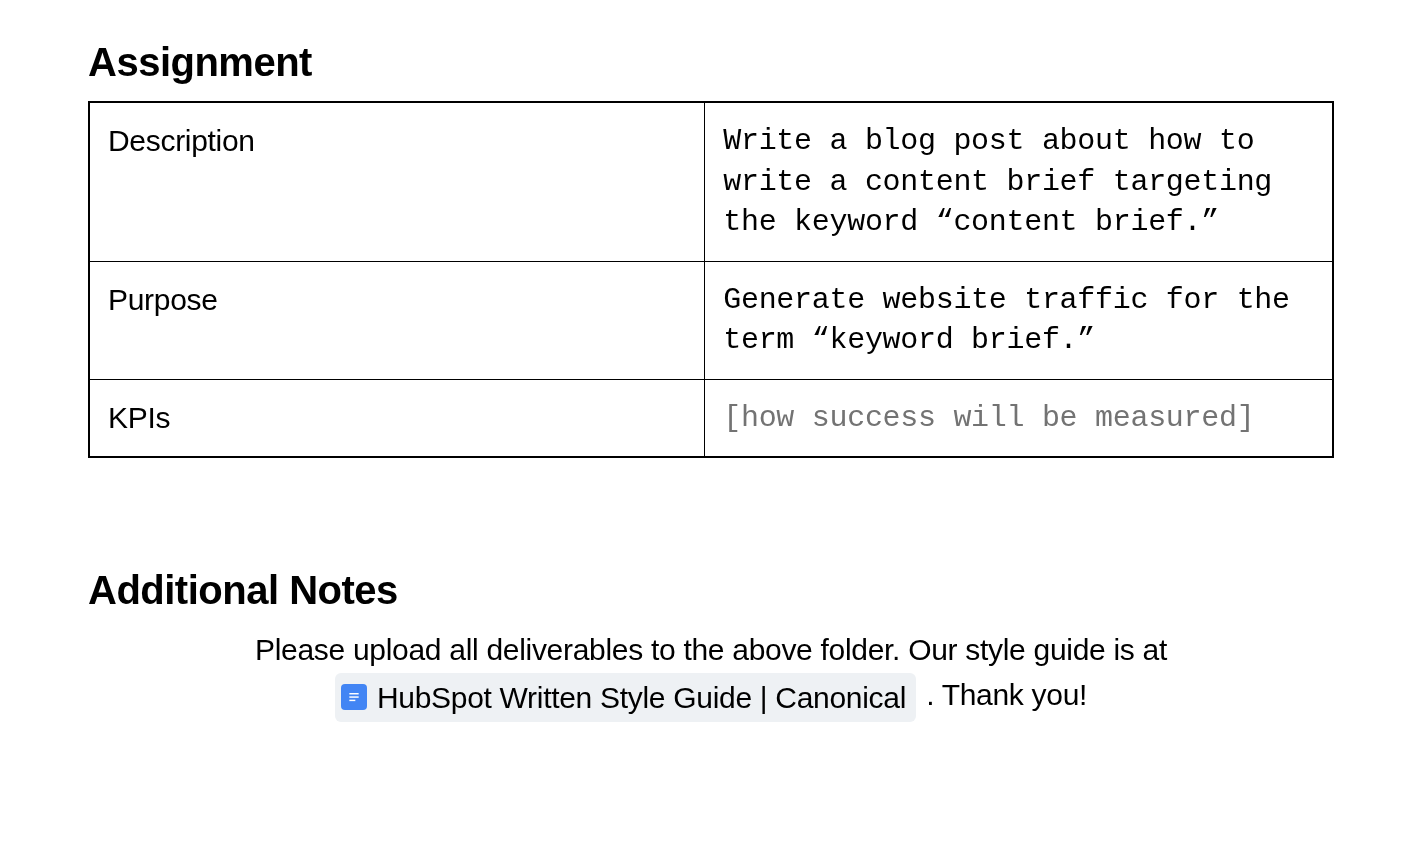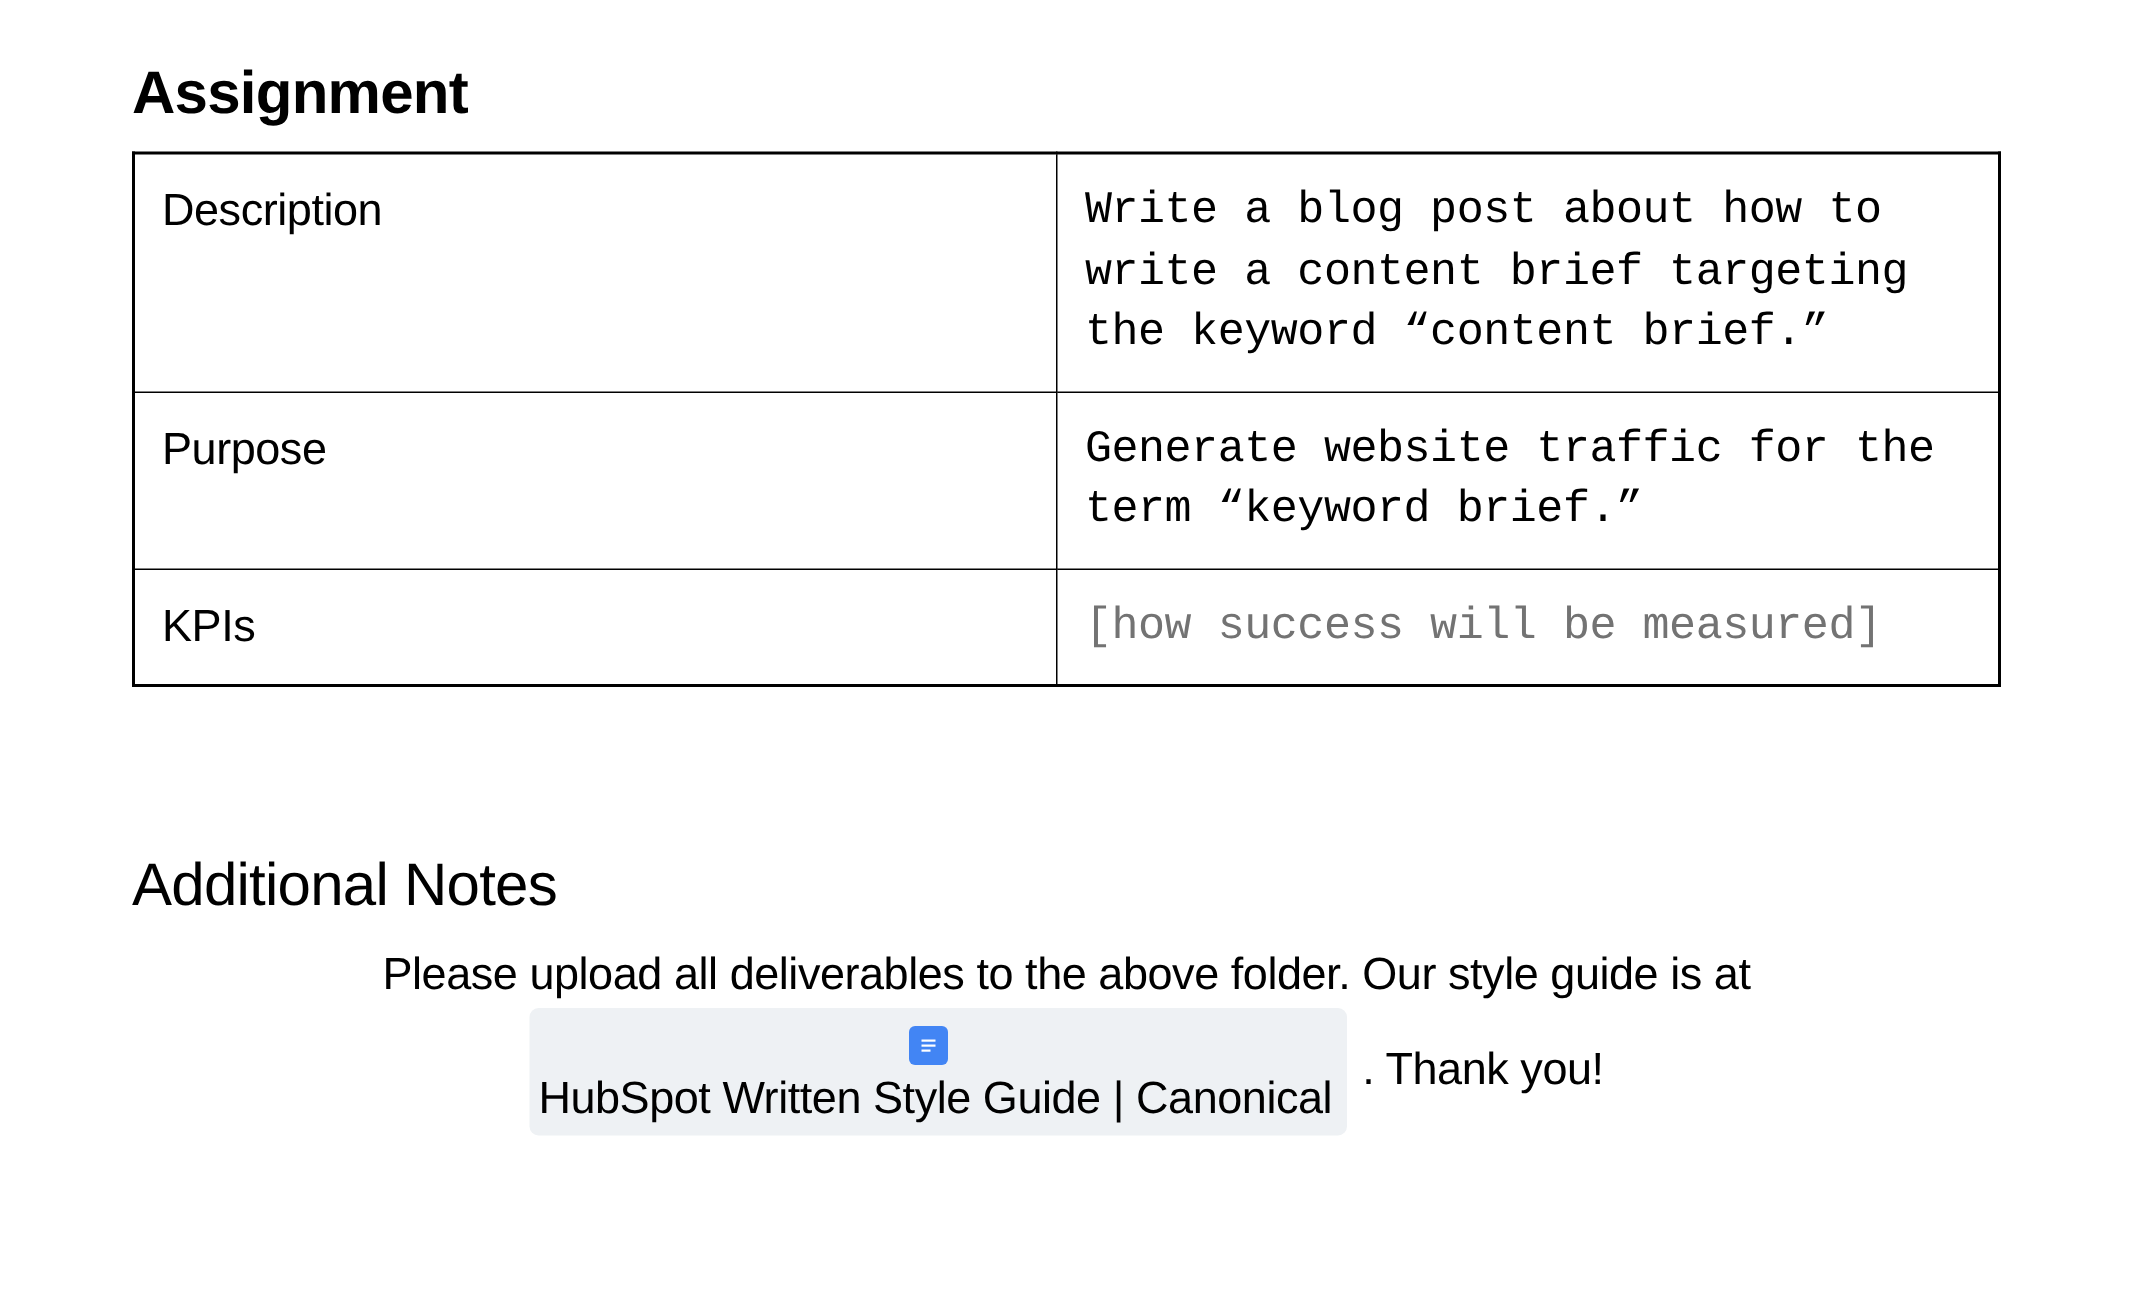--- a/index.html
+++ b/index.html
@@ -40,42 +40,41 @@
     }
     .table td.value-cell {
       width: 50.5%;
       font-family: Liberation Mono, monospace;
     }
     .placeholder {
       color: #737373;
     }
     .notes-heading {
       font-size: 40px;
-      font-weight: 400;
+      font-weight: 700;
       margin-top: 110px;
       margin-bottom: 14px;
       letter-spacing: -0.5px;
     }
     .notes-body {
       font-size: 30px;
       line-height: 1.5;
       letter-spacing: -0.3px;
       text-align: center;
     }
     .doc-chip {
       display: inline-flex;
       align-items: center;
       background: #eef1f4;
       border-radius: 6px;
-      padding: 12px 10px 2px 6px;
+      padding: 2px 10px 2px 6px;
       text-decoration: none;
       color: #000000;
       vertical-align: middle;
       margin-right: 2px;
-      flex-direction: column;
     }
     .doc-chip .doc-icon {
       display: inline-flex;
       align-items: center;
       justify-content: center;
       width: 26px;
       height: 26px;
       background: #4285f4;
       border-radius: 4px;
       margin-right: 10px;

